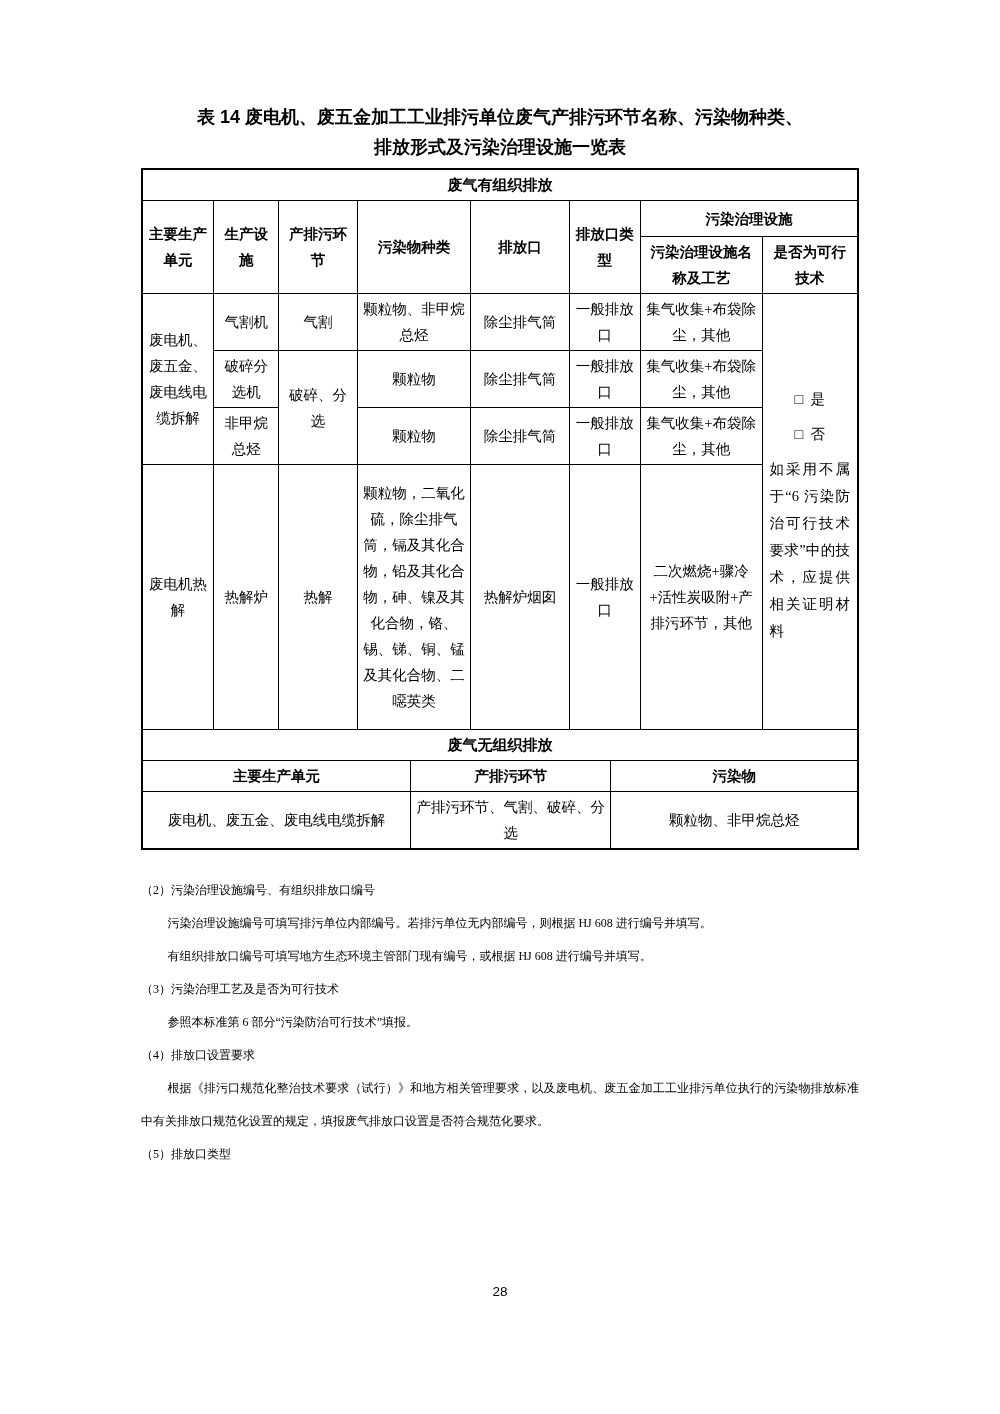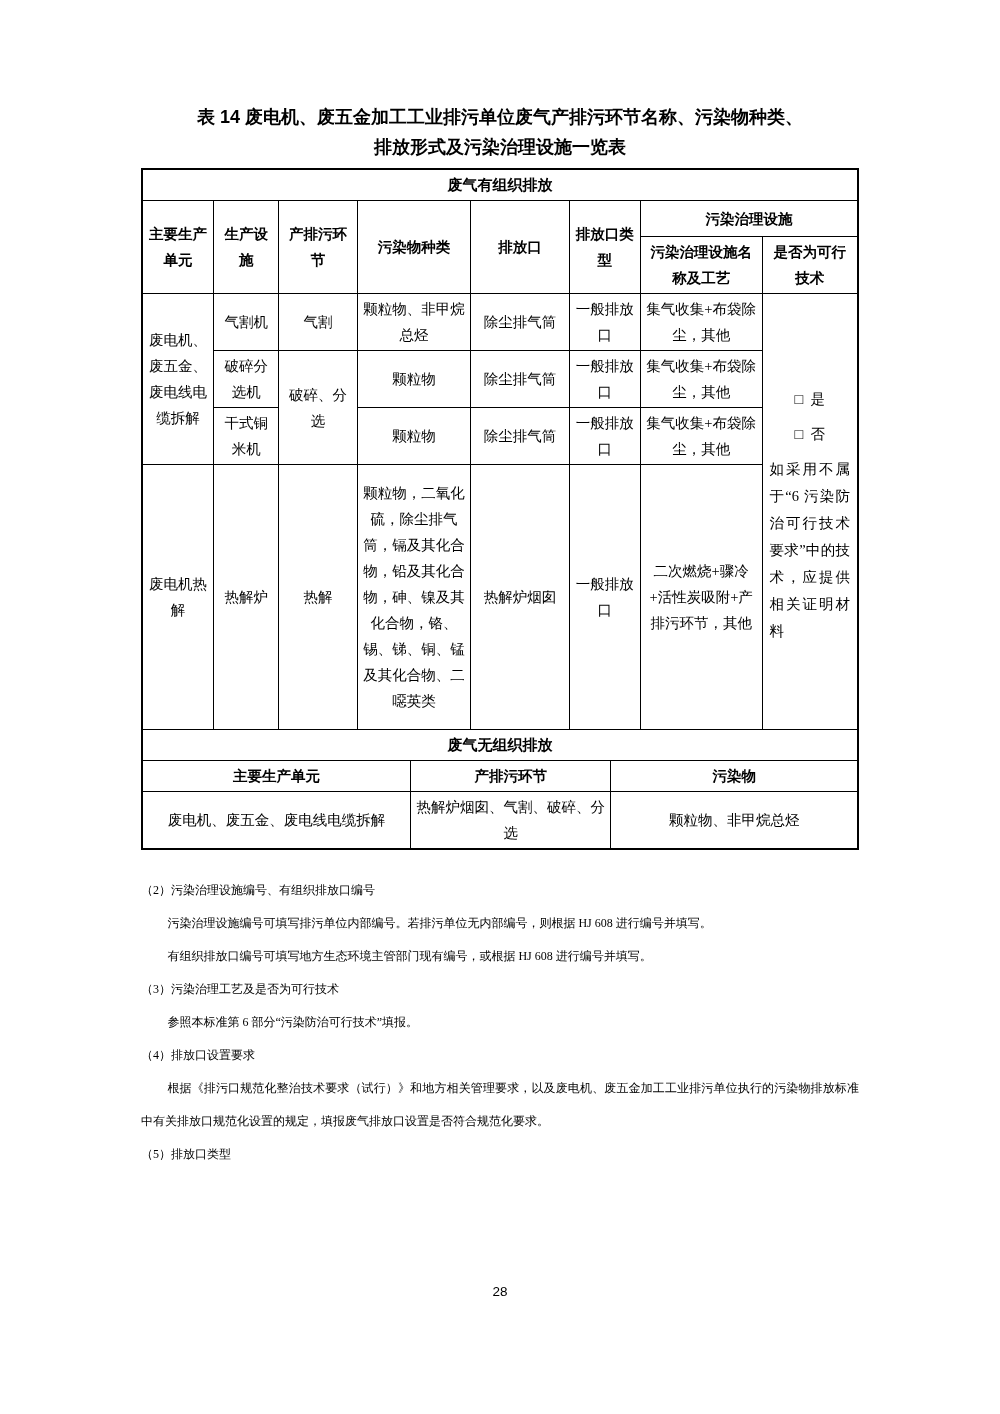--- a/index.html
+++ b/index.html
@@ -104,21 +104,21 @@
       </tr>
       <tr class="r2">
         <td>破碎分选机</td>
         <td rowspan="2">破碎、分选</td>
         <td>颗粒物</td>
         <td>除尘排气筒</td>
         <td>一般排放口</td>
         <td>集气收集+布袋除尘，其他</td>
       </tr>
       <tr class="r3">
-        <td>干式铜米机</td>
+        <td>非甲烷总烃</td>
         <td>颗粒物</td>
         <td>除尘排气筒</td>
         <td>一般排放口</td>
         <td>集气收集+布袋除尘，其他</td>
       </tr>
       <tr class="r4">
         <td class="bb0">废电机热解</td>
         <td class="bb0">热解炉</td>
         <td class="bb0">热解</td>
         <td class="bb0">颗粒物，二氧化硫，除尘排气筒，镉及其化合物，铅及其化合物，砷、镍及其化合物，铬、锡、锑、铜、锰及其化合物、二噁英类</td>
@@ -139,21 +139,21 @@
           <tr class="u-band">
         <td colspan="3" class="band">废气无组织排放</td>
       </tr>
       <tr class="u-h">
         <td class="hd">主要生产单元</td>
         <td class="hd">产排污环节</td>
         <td class="hd">污染物</td>
       </tr>
       <tr class="u-r">
         <td>废电机、废五金、废电线电缆拆解</td>
-        <td>热解炉烟囱、气割、破碎、分选</td>
+        <td>产排污环节、气割、破碎、分选</td>
         <td>颗粒物、非甲烷总烃</td>
       </tr>
     </tbody>
       </table>
   </div>
 
   <div class="body-text">
     <p>（2）污染治理设施编号、有组织排放口编号</p>
     <p class="indent">污染治理设施编号可填写排污单位内部编号。若排污单位无内部编号，则根据 HJ 608 进行编号并填写。</p>
     <p class="indent">有组织排放口编号可填写地方生态环境主管部门现有编号，或根据 HJ 608 进行编号并填写。</p>

